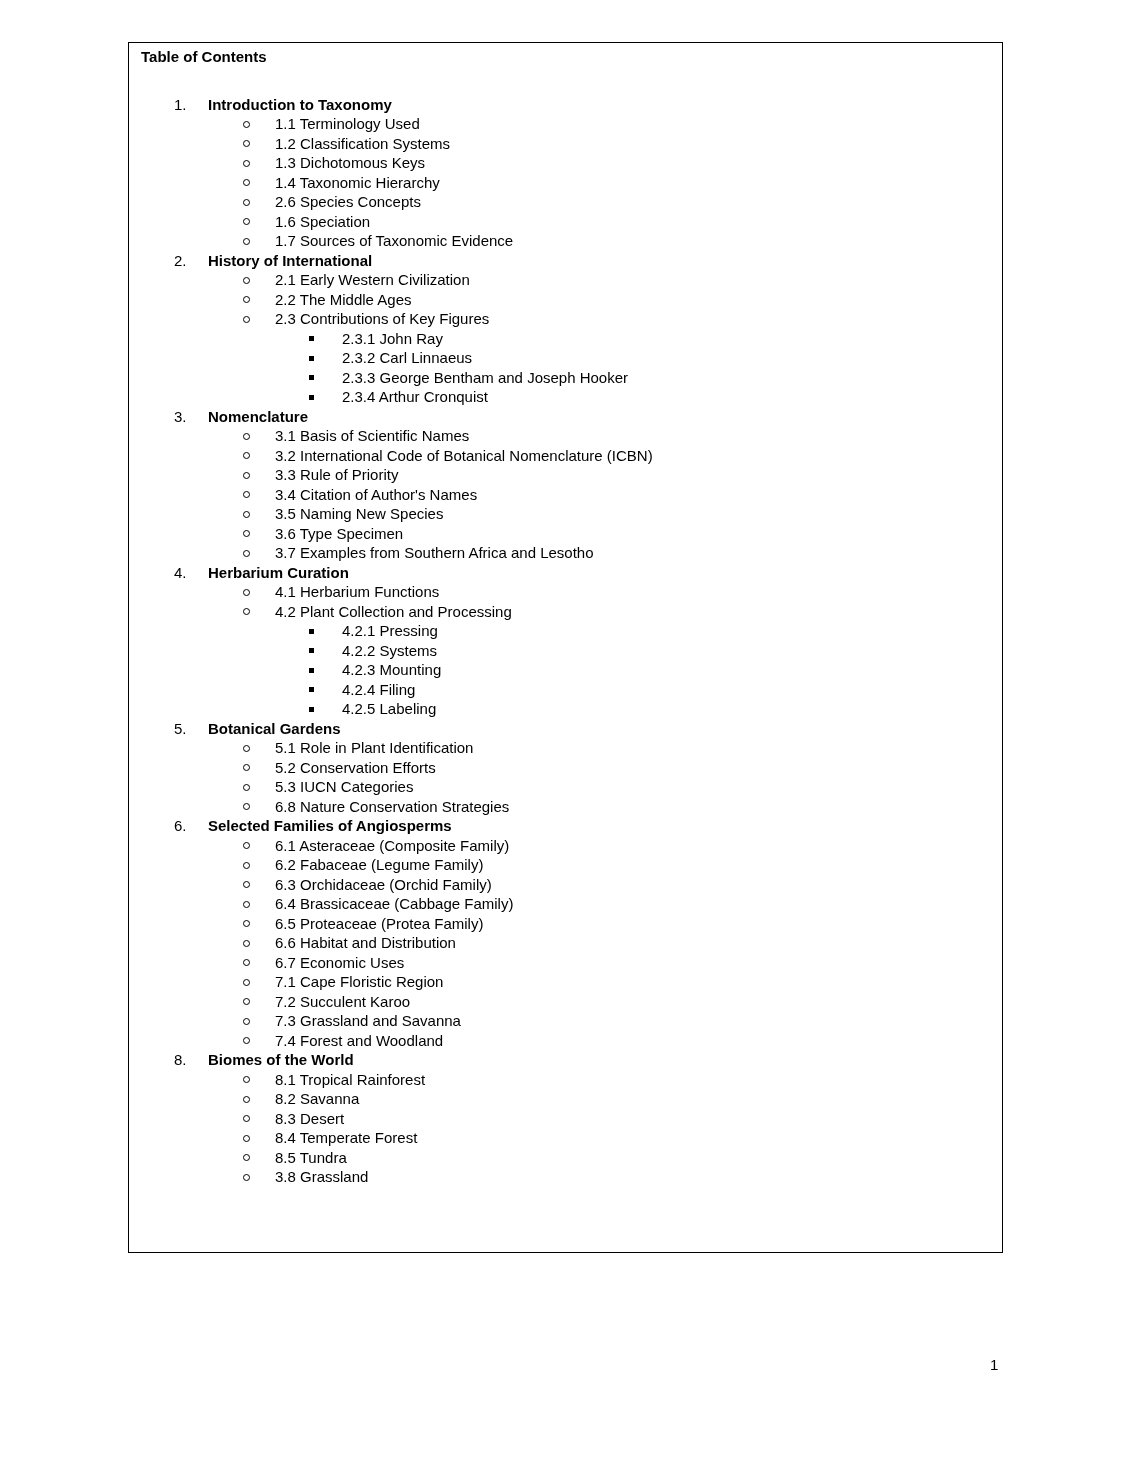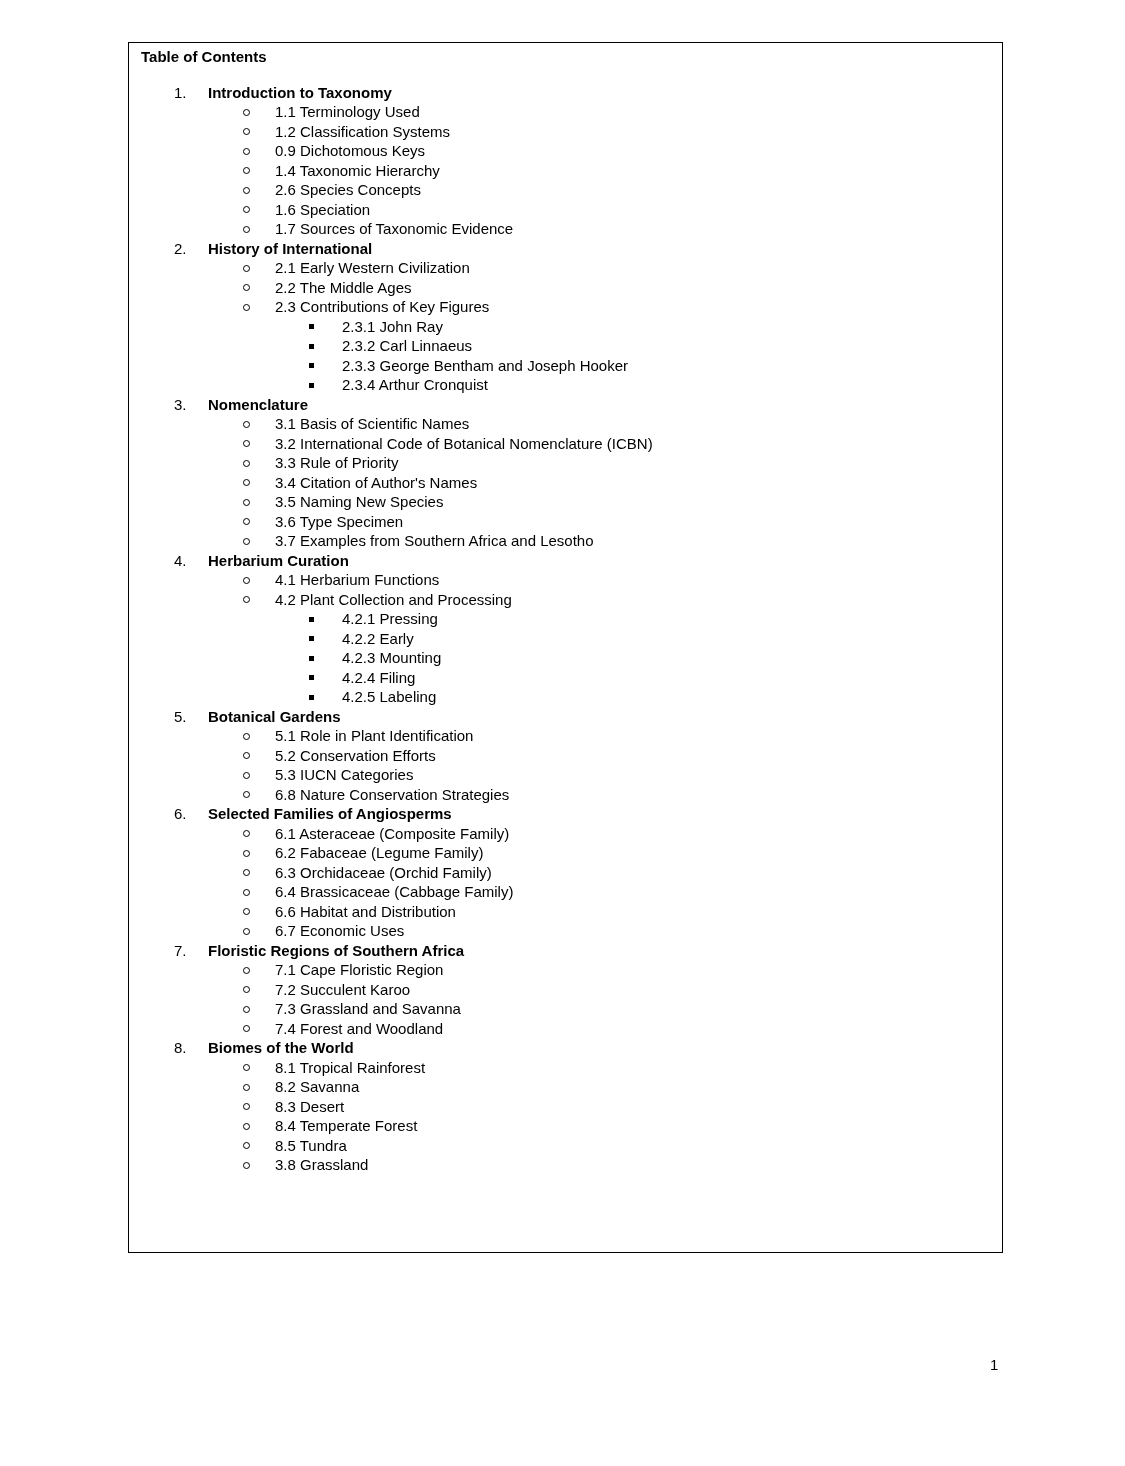--- a/index.html
+++ b/index.html
@@ -26,21 +26,21 @@
     box-sizing: border-box;
     padding-top: 4px;
   }
   .toc-title {
     padding-left: 12px;
     font-size: 15px;
     font-weight: bold;
     line-height: 19.5px;
   }
   .toc-list {
-    margin-top: 16px;
+    margin-top: 28px;
   }
   .row {
     font-size: 15px;
     line-height: 19.5px;
     white-space: nowrap;
   }
   .row.l1 {
     padding-left: 45px;
   }
   .row.l1 .num {
@@ -93,21 +93,21 @@
 </head>
 <body>
 
 <div class="page">
   <div class="toc-box">
     <div class="toc-title">Table of Contents</div>
     <div class="toc-list" id="toc-root">
         <div class="row l1"><span class="num">1.</span><span class="sec-title">Introduction to Taxonomy</span></div>
         <div class="row l2"><span class="bullet-cell-l2"><span class="bullet-circle"></span></span><span class="item-label">1.1 Terminology Used</span></div>
         <div class="row l2"><span class="bullet-cell-l2"><span class="bullet-circle"></span></span><span class="item-label">1.2 Classification Systems</span></div>
-        <div class="row l2"><span class="bullet-cell-l2"><span class="bullet-circle"></span></span><span class="item-label">0.9 Dichotomous Keys</span></div>
+        <div class="row l2"><span class="bullet-cell-l2"><span class="bullet-circle"></span></span><span class="item-label">1.3 Dichotomous Keys</span></div>
         <div class="row l2"><span class="bullet-cell-l2"><span class="bullet-circle"></span></span><span class="item-label">1.4 Taxonomic Hierarchy</span></div>
         <div class="row l2"><span class="bullet-cell-l2"><span class="bullet-circle"></span></span><span class="item-label">2.6 Species Concepts</span></div>
         <div class="row l2"><span class="bullet-cell-l2"><span class="bullet-circle"></span></span><span class="item-label">1.6 Speciation</span></div>
         <div class="row l2"><span class="bullet-cell-l2"><span class="bullet-circle"></span></span><span class="item-label">1.7 Sources of Taxonomic Evidence</span></div>
         <div class="row l1"><span class="num">2.</span><span class="sec-title">History of International</span></div>
         <div class="row l2"><span class="bullet-cell-l2"><span class="bullet-circle"></span></span><span class="item-label">2.1 Early Western Civilization</span></div>
         <div class="row l2"><span class="bullet-cell-l2"><span class="bullet-circle"></span></span><span class="item-label">2.2 The Middle Ages</span></div>
         <div class="row l2"><span class="bullet-cell-l2"><span class="bullet-circle"></span></span><span class="item-label">2.3 Contributions of Key Figures</span></div>
         <div class="row l3"><span class="bullet-cell-l3"><span class="bullet-square"></span></span><span class="item-label">2.3.1 John Ray</span></div>
         <div class="row l3"><span class="bullet-cell-l3"><span class="bullet-square"></span></span><span class="item-label">2.3.2 Carl Linnaeus</span></div>
@@ -118,37 +118,37 @@
         <div class="row l2"><span class="bullet-cell-l2"><span class="bullet-circle"></span></span><span class="item-label">3.2 International Code of Botanical Nomenclature (ICBN)</span></div>
         <div class="row l2"><span class="bullet-cell-l2"><span class="bullet-circle"></span></span><span class="item-label">3.3 Rule of Priority</span></div>
         <div class="row l2"><span class="bullet-cell-l2"><span class="bullet-circle"></span></span><span class="item-label">3.4 Citation of Author's Names</span></div>
         <div class="row l2"><span class="bullet-cell-l2"><span class="bullet-circle"></span></span><span class="item-label">3.5 Naming New Species</span></div>
         <div class="row l2"><span class="bullet-cell-l2"><span class="bullet-circle"></span></span><span class="item-label">3.6 Type Specimen</span></div>
         <div class="row l2"><span class="bullet-cell-l2"><span class="bullet-circle"></span></span><span class="item-label">3.7 Examples from Southern Africa and Lesotho</span></div>
         <div class="row l1"><span class="num">4.</span><span class="sec-title">Herbarium Curation</span></div>
         <div class="row l2"><span class="bullet-cell-l2"><span class="bullet-circle"></span></span><span class="item-label">4.1 Herbarium Functions</span></div>
         <div class="row l2"><span class="bullet-cell-l2"><span class="bullet-circle"></span></span><span class="item-label">4.2 Plant Collection and Processing</span></div>
         <div class="row l3"><span class="bullet-cell-l3"><span class="bullet-square"></span></span><span class="item-label">4.2.1 Pressing</span></div>
-        <div class="row l3"><span class="bullet-cell-l3"><span class="bullet-square"></span></span><span class="item-label">4.2.2 Early</span></div>
+        <div class="row l3"><span class="bullet-cell-l3"><span class="bullet-square"></span></span><span class="item-label">4.2.2 Systems</span></div>
         <div class="row l3"><span class="bullet-cell-l3"><span class="bullet-square"></span></span><span class="item-label">4.2.3 Mounting</span></div>
         <div class="row l3"><span class="bullet-cell-l3"><span class="bullet-square"></span></span><span class="item-label">4.2.4 Filing</span></div>
         <div class="row l3"><span class="bullet-cell-l3"><span class="bullet-square"></span></span><span class="item-label">4.2.5 Labeling</span></div>
         <div class="row l1"><span class="num">5.</span><span class="sec-title">Botanical Gardens</span></div>
         <div class="row l2"><span class="bullet-cell-l2"><span class="bullet-circle"></span></span><span class="item-label">5.1 Role in Plant Identification</span></div>
         <div class="row l2"><span class="bullet-cell-l2"><span class="bullet-circle"></span></span><span class="item-label">5.2 Conservation Efforts</span></div>
         <div class="row l2"><span class="bullet-cell-l2"><span class="bullet-circle"></span></span><span class="item-label">5.3 IUCN Categories</span></div>
         <div class="row l2"><span class="bullet-cell-l2"><span class="bullet-circle"></span></span><span class="item-label">6.8 Nature Conservation Strategies</span></div>
         <div class="row l1"><span class="num">6.</span><span class="sec-title">Selected Families of Angiosperms</span></div>
         <div class="row l2"><span class="bullet-cell-l2"><span class="bullet-circle"></span></span><span class="item-label">6.1 Asteraceae (Composite Family)</span></div>
         <div class="row l2"><span class="bullet-cell-l2"><span class="bullet-circle"></span></span><span class="item-label">6.2 Fabaceae (Legume Family)</span></div>
         <div class="row l2"><span class="bullet-cell-l2"><span class="bullet-circle"></span></span><span class="item-label">6.3 Orchidaceae (Orchid Family)</span></div>
         <div class="row l2"><span class="bullet-cell-l2"><span class="bullet-circle"></span></span><span class="item-label">6.4 Brassicaceae (Cabbage Family)</span></div>
+        <div class="row l2"><span class="bullet-cell-l2"><span class="bullet-circle"></span></span><span class="item-label">6.5 Proteaceae (Protea Family)</span></div>
         <div class="row l2"><span class="bullet-cell-l2"><span class="bullet-circle"></span></span><span class="item-label">6.6 Habitat and Distribution</span></div>
         <div class="row l2"><span class="bullet-cell-l2"><span class="bullet-circle"></span></span><span class="item-label">6.7 Economic Uses</span></div>
-        <div class="row l1"><span class="num">7.</span><span class="sec-title">Floristic Regions of Southern Africa</span></div>
         <div class="row l2"><span class="bullet-cell-l2"><span class="bullet-circle"></span></span><span class="item-label">7.1 Cape Floristic Region</span></div>
         <div class="row l2"><span class="bullet-cell-l2"><span class="bullet-circle"></span></span><span class="item-label">7.2 Succulent Karoo</span></div>
         <div class="row l2"><span class="bullet-cell-l2"><span class="bullet-circle"></span></span><span class="item-label">7.3 Grassland and Savanna</span></div>
         <div class="row l2"><span class="bullet-cell-l2"><span class="bullet-circle"></span></span><span class="item-label">7.4 Forest and Woodland</span></div>
         <div class="row l1"><span class="num">8.</span><span class="sec-title">Biomes of the World</span></div>
         <div class="row l2"><span class="bullet-cell-l2"><span class="bullet-circle"></span></span><span class="item-label">8.1 Tropical Rainforest</span></div>
         <div class="row l2"><span class="bullet-cell-l2"><span class="bullet-circle"></span></span><span class="item-label">8.2 Savanna</span></div>
         <div class="row l2"><span class="bullet-cell-l2"><span class="bullet-circle"></span></span><span class="item-label">8.3 Desert</span></div>
         <div class="row l2"><span class="bullet-cell-l2"><span class="bullet-circle"></span></span><span class="item-label">8.4 Temperate Forest</span></div>
         <div class="row l2"><span class="bullet-cell-l2"><span class="bullet-circle"></span></span><span class="item-label">8.5 Tundra</span></div>

